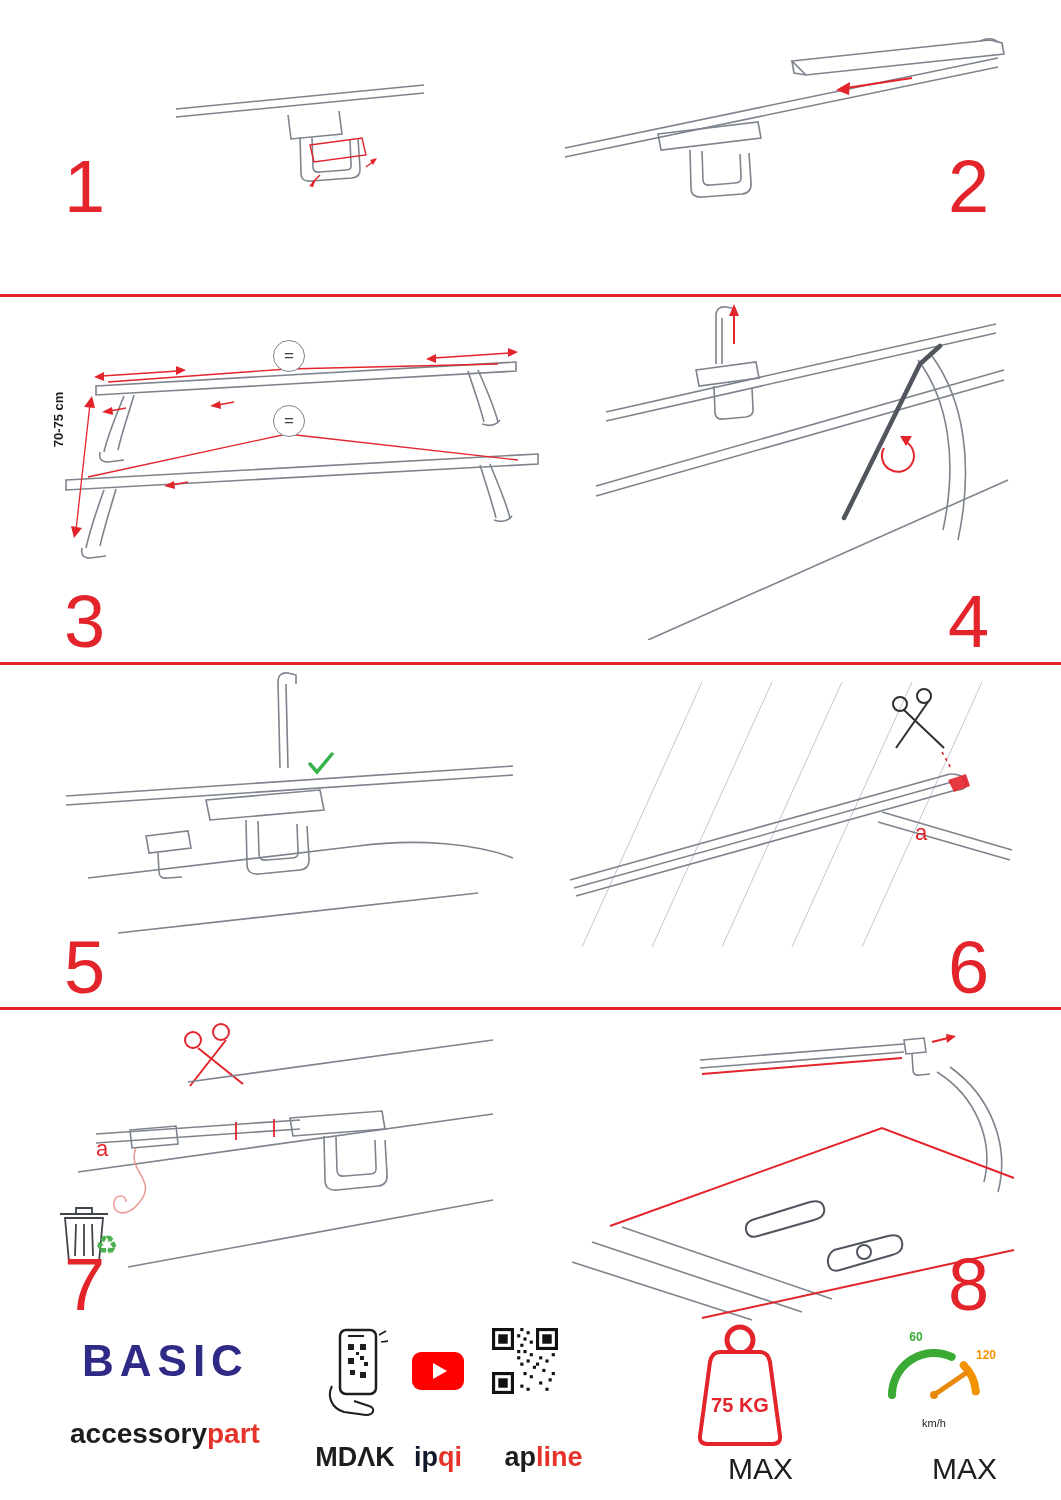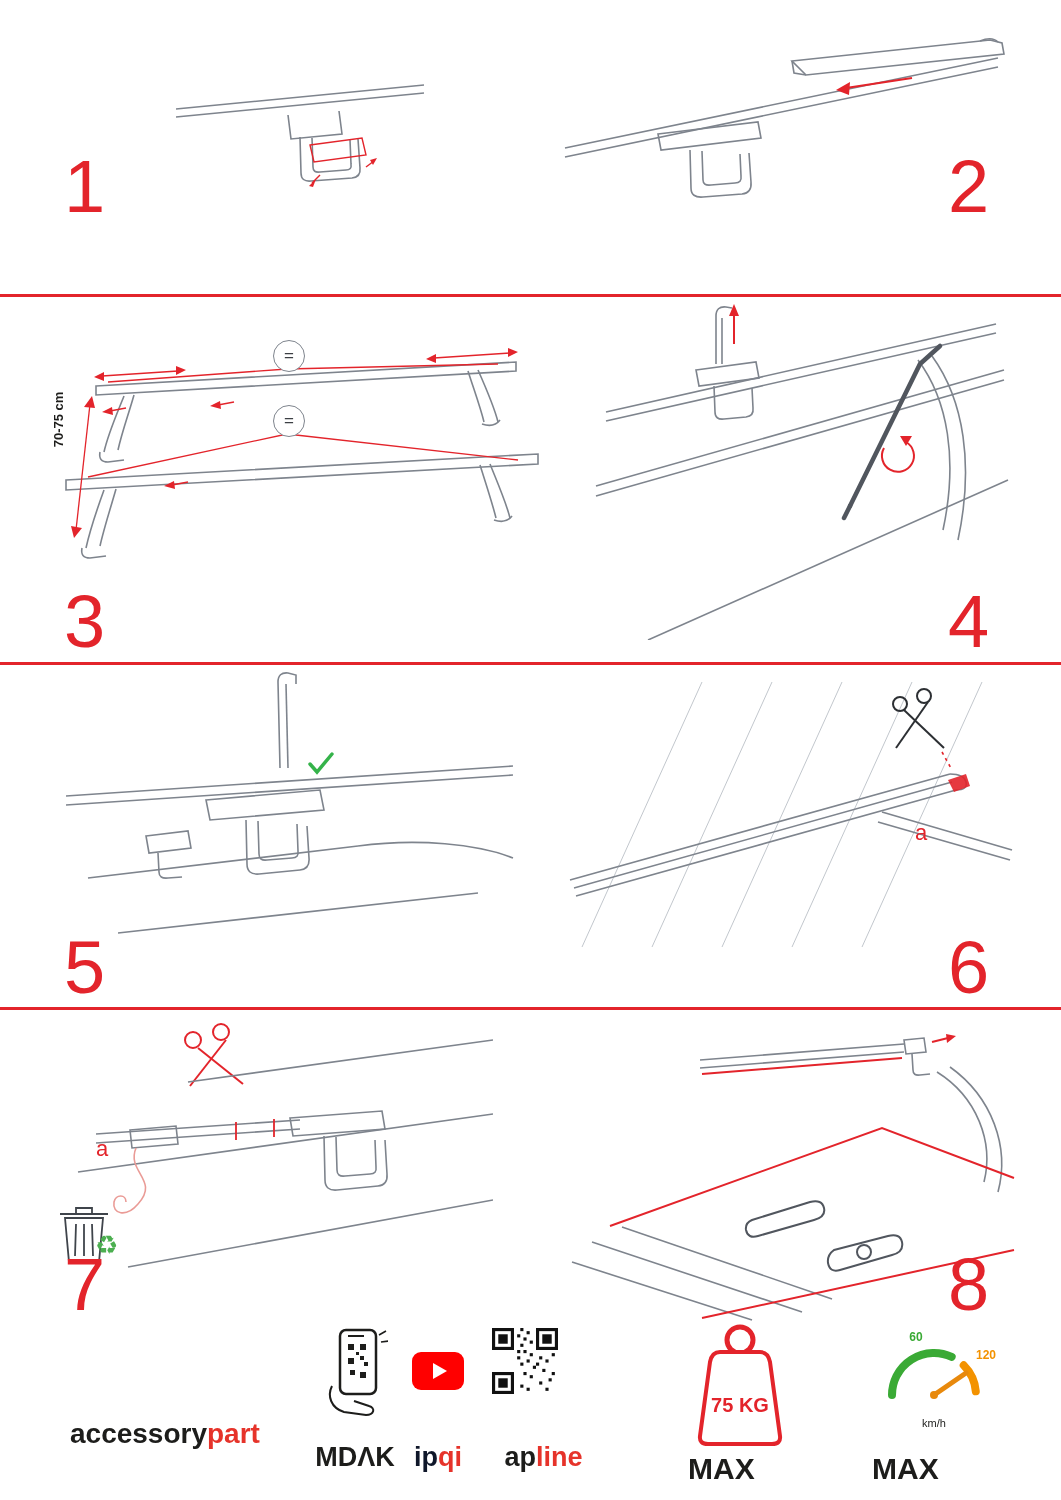--- a/index.html
+++ b/index.html
@@ -12,21 +12,21 @@
              background:#fff;display:flex;align-items:center;justify-content:center;
              font-size:17px;color:#3c3f44;}
   .dim-label{position:absolute;left:10px;top:412px;width:96px;text-align:center;
              transform:rotate(-90deg);font-size:13px;font-weight:700;color:#1d1d1b;}
   .a-label{position:absolute;color:#e3242b;font-size:22px;font-weight:400;}
   .recycle{position:absolute;color:#4caf50;font-size:26px;line-height:1;}
   .brand-title{position:absolute;left:82px;top:1336px;font-size:44px;font-weight:700;
                letter-spacing:6px;color:#2e2a85;}
   .brand-sub{position:absolute;left:70px;top:1418px;font-size:28px;font-weight:700;}
   .foot-label{position:absolute;font-size:27px;font-weight:700;text-align:center;color:#1d1d1b;margin-top:17px;}
-  .max-label{position:absolute;font-size:30px;font-weight:700;text-align:left;color:#1d1d1b;}
+  .max-label{position:absolute;font-size:30px;font-weight:400;text-align:right;color:#1d1d1b;}
   .red{color:#e6332a;}
   .gray-dark{color:#0f172a;}
 </style>
 </head>
 <body>
 
 <div class="page">
 
   <svg class="art" style="left:170px;top:75px" width="260" height="160" viewBox="0 0 260 160">
     <g fill="none" stroke="#7e848d" stroke-width="1.6">
@@ -248,20 +248,21 @@
     </g>
     <polygon points="404,24 394,22 395,31" fill="#e3242b"></polygon>
     <g fill="#ffffff" stroke="#51565e" stroke-width="2">
       <path d="M200,208 L258,190 Q270,187 272,196 Q274,205 262,208 L206,224 Q196,227 194,218 Q193,211 200,208 Z"></path>
       <path d="M282,238 L336,224 Q348,221 350,230 Q352,240 340,243 L288,258 Q278,261 276,251 Q275,243 282,238 Z"></path>
       <circle cx="312" cy="240" r="7"></circle>
     </g>
   </svg>
   <div class="step-num" style="left:948px;top:1248px">8</div>
 
+  <div class="brand-title">BASIC</div>
   <div class="brand-sub"><span>accessory</span><span class="red">part</span></div>
 
   <svg class="art" style="left:318px;top:1328px" width="70" height="88" viewBox="0 0 70 88">
     <rect x="22" y="2" width="36" height="64" rx="6" fill="#ffffff" stroke="#1d1d1b" stroke-width="2.5"></rect>
     <path d="M30,8 L46,8" stroke="#1d1d1b" stroke-width="2"></path>
     <g fill="#1d1d1b">
       <rect x="30" y="16" width="6" height="6"></rect>
         <rect x="42" y="16" width="6" height="6"></rect>
       <rect x="30" y="30" width="6" height="6"></rect>
         <rect x="42" y="28" width="4" height="4"></rect>

